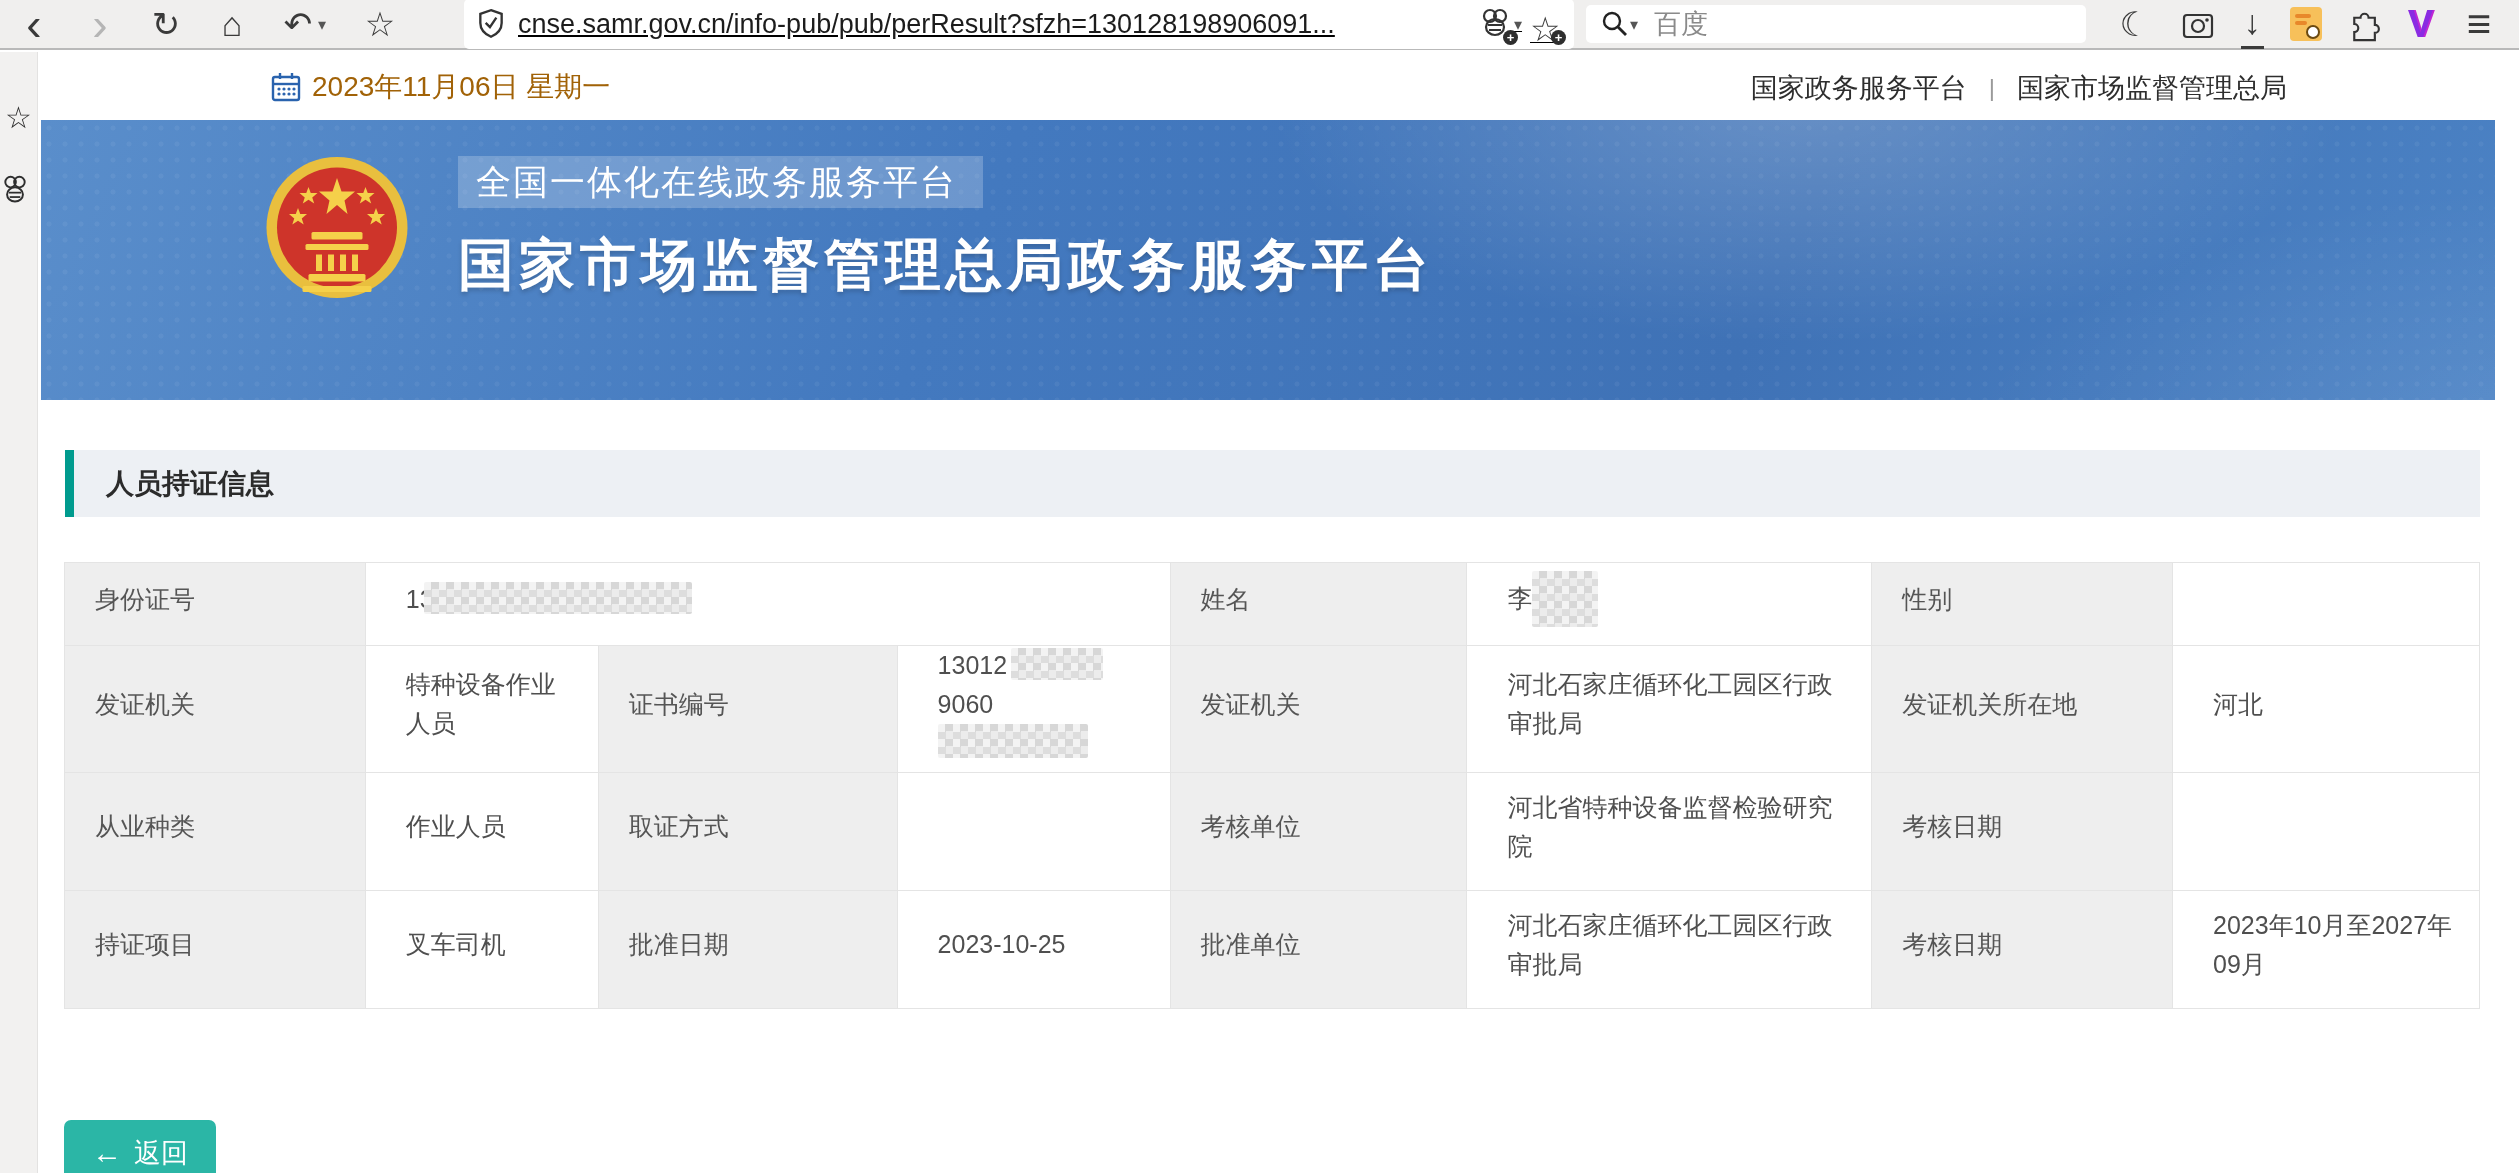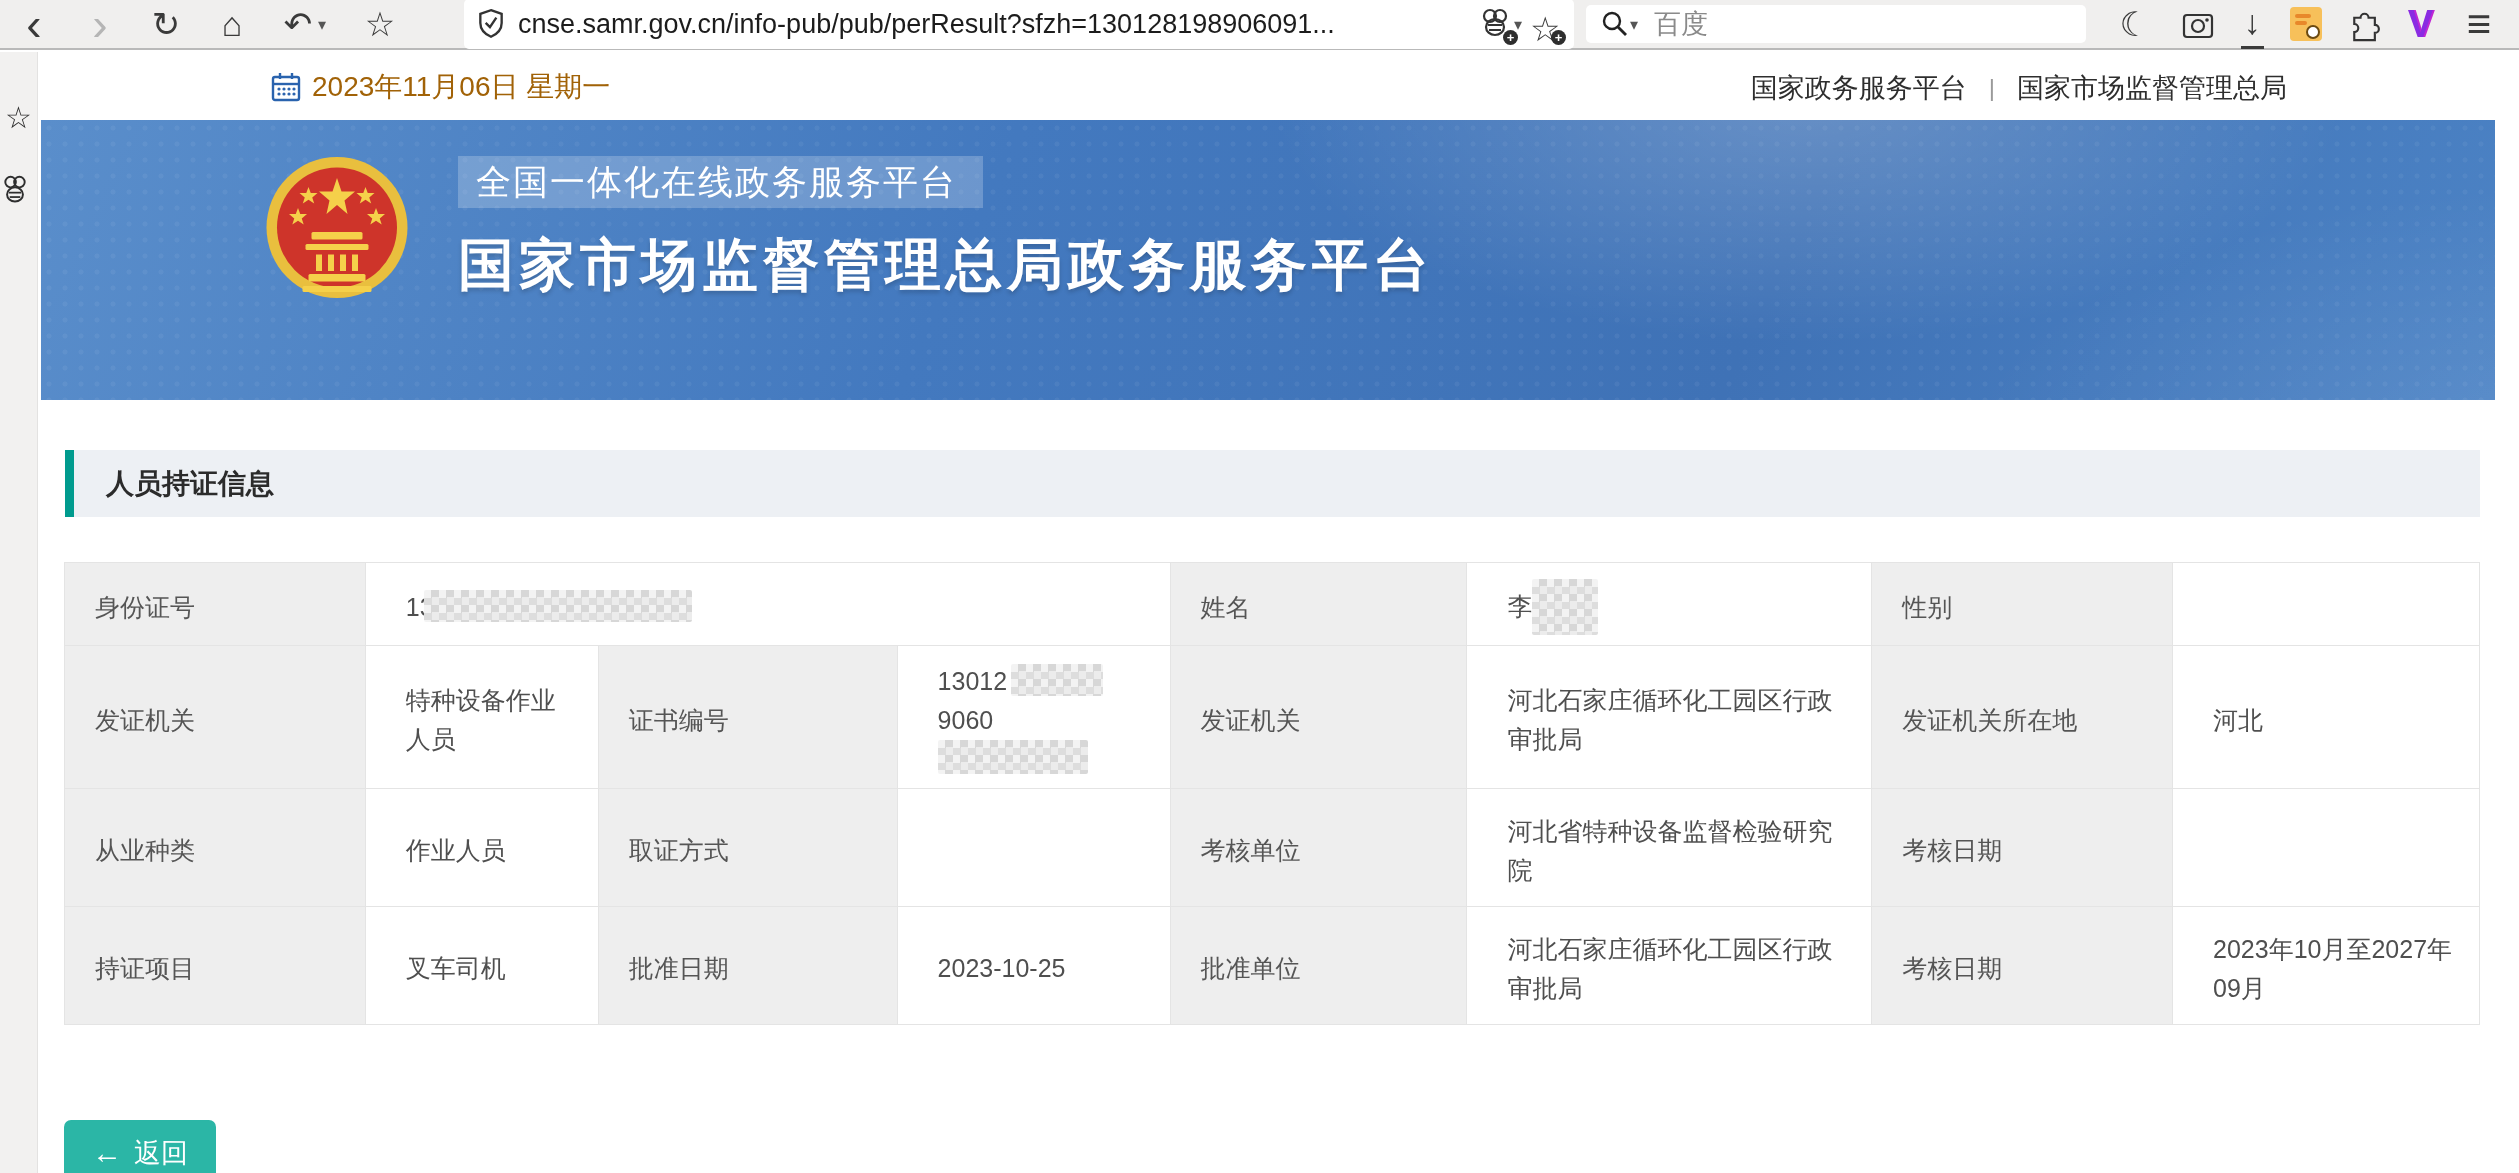--- a/index.html
+++ b/index.html
@@ -10,21 +10,21 @@
   .toolbar { position:absolute; left:0; top:0; width:2519px; height:50px;
              background:#f0efee; border-bottom:2px solid #b9b9b9;
              display:flex; align-items:center; padding:0 14px; }
   .tb-icon { font-size:34px; color:#3a3a3a; line-height:46px; width:40px; text-align:center;
              flex:0 0 auto; cursor:default; }
   .tb-icon.thin { font-size:46px; font-weight:200; line-height:40px; }
   .tb-icon.disabled { color:#b5b5b5; }
   .caret { font-size:16px; color:#555; width:16px; flex:0 0 auto; }
   .gap26 { margin-left:26px; }
   .addressbar { margin-left:64px; width:1110px; height:50px; background:#fff; border-radius:5px;
-                display:flex; align-items:center; padding:0 12px; }
+                display:flex; align-items:center; padding:0 12px;text-decoration:underline; }
   .url-text { flex:1 1 auto; font-size:27px; color:#1c1c1c; white-space:nowrap; overflow:hidden; margin-left:12px; }
   .searchbar { margin-left:12px; width:500px; height:38px; background:#fff; border-radius:5px;
                display:flex; align-items:center; padding:0 14px; }
   .search-text { font-size:27px; color:#8a8a8a; margin-left:8px; }
   .right-icons { margin-left:auto; display:flex; align-items:center; gap:26px; padding-right:6px; }
   .badge-wrap { position:relative; width:36px; height:36px; flex:0 0 auto; }
   .badge { position:absolute; right:-4px; bottom:-3px; width:15px; height:15px; border-radius:50%;
            background:#2e2e2e; color:#fff; font-size:13px; line-height:15px; text-align:center; font-weight:bold; }
   .ext-orange { width:32px; height:34px; background:#f7c05a; border-radius:4px; position:relative; flex:0 0 auto; }
   .ext-orange i { position:absolute; left:5px; height:4px; background:#e8882a; border-radius:2px; }
@@ -68,21 +68,21 @@
   .banner-title { position:absolute; left:417px; top:108px; color:#fff; font-size:56px; font-weight:bold;
             letter-spacing:5px; text-shadow:0 3px 4px rgba(0,0,0,0.18); }
 
   .section-hd { position:absolute; left:27px; top:398px; width:2415px; height:67px;
             background:#edf0f4; display:flex; align-items:center; }
   .section-bar { width:9px; height:67px; background:#009b8e; flex:0 0 auto; }
   .section-title { font-size:28px; font-weight:bold; color:#2b2b2b; margin-left:32px; }
 
   table.info { position:absolute; left:26px; top:510px; width:2416px; border-collapse:collapse;
             font-size:25px; color:#555; }
-  table.info td { border:1px solid #e4e4e4; padding:16px 20px 10px 30px; vertical-align:middle;
+  table.info td { border:1px solid #e4e4e4; padding:0 20px 10px 30px; vertical-align:middle;
             line-height:1.55; }
   table.info td.lbl { background:#eeeeee; }
   table.info td.val { background:#fff; padding-left:40px; color:#4f4f4f; }
 
   .mosaic { display:inline-block; vertical-align:-6px; border-radius:2px;
             background:conic-gradient(#d7d7d7 25%, #ececec 0 50%, #dddddd 0 75%, #f3f3f3 0);
             background-size:15px 15px; }
   .m-id   { width:268px; height:32px; margin-left:-10px; }
   .m-name { width:66px;  height:56px; vertical-align:-20px; }
   .m-cert1{ width:92px;  height:32px; margin:0 4px; }

